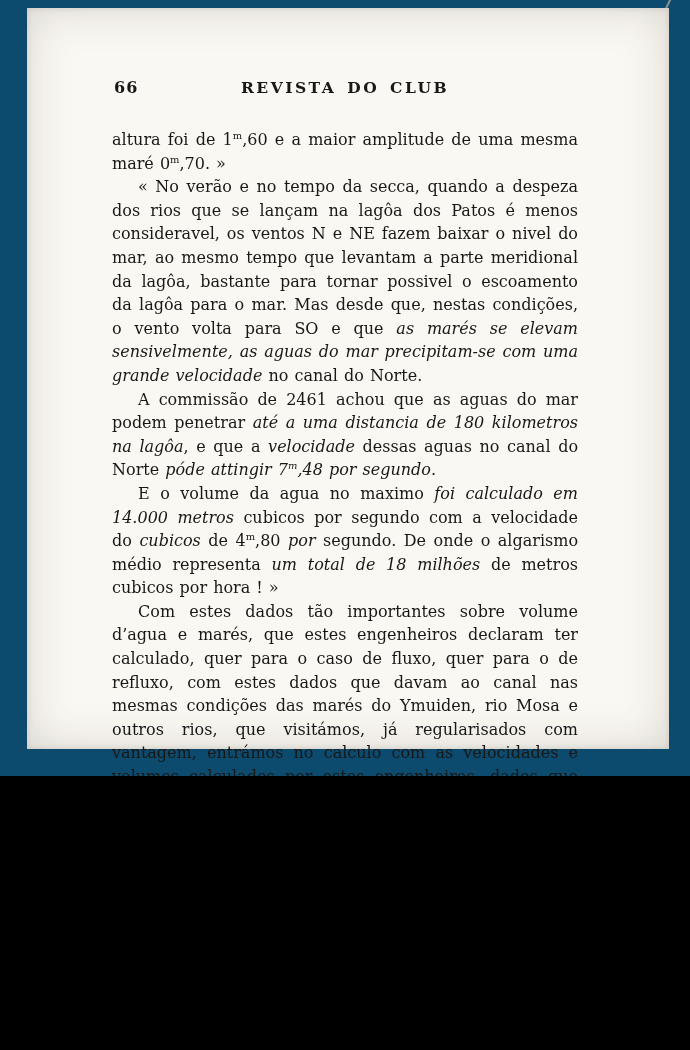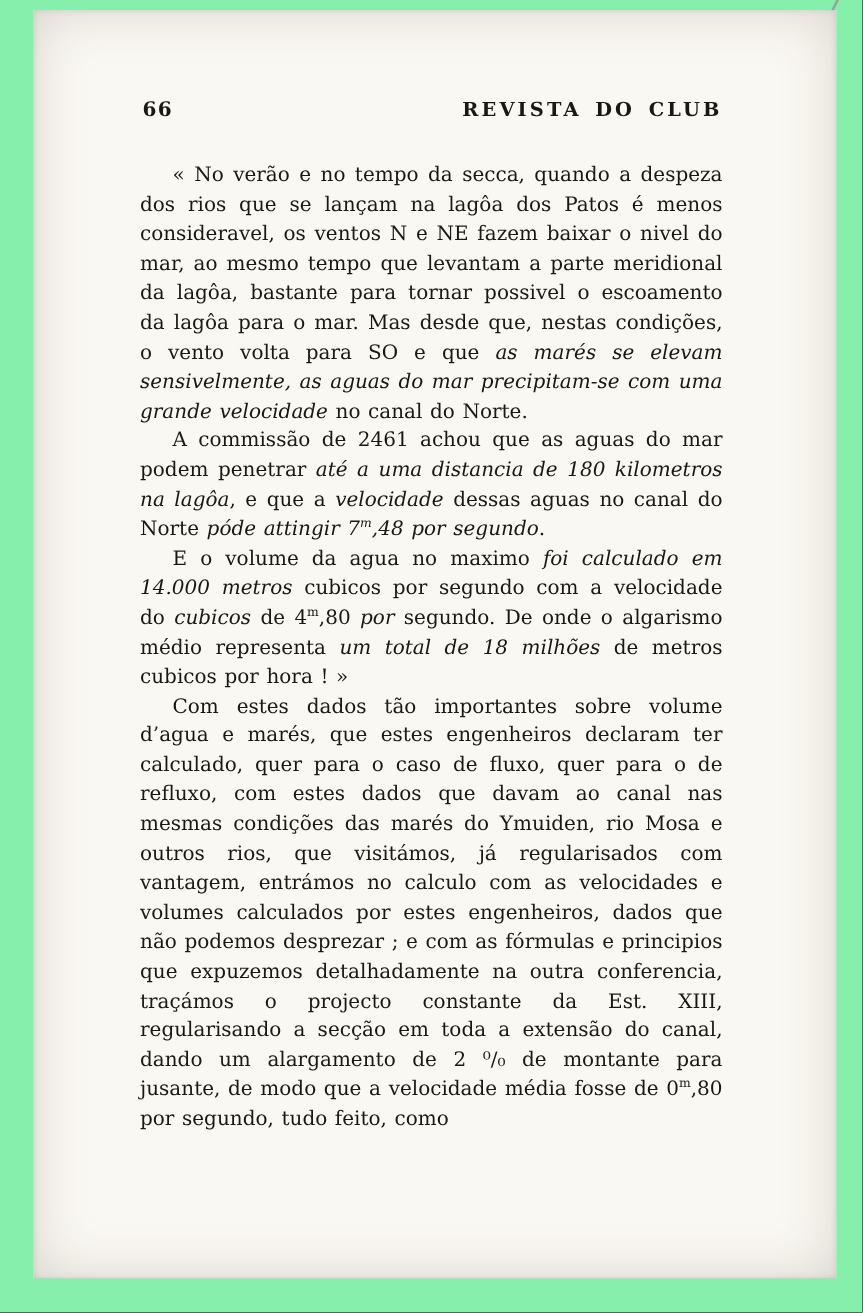--- a/index.html
+++ b/index.html
@@ -4,22 +4,22 @@
 <style>
   html, body {
     margin: 0;
     padding: 0;
     background: #000;
     font-family: "DejaVu Serif", "Liberation Serif", serif;
   }
   .scan {
     position: relative;
     width: 690px;
-    height: 1050px;
-    background: #86efac;
+    height: 776px;
+    background: #0c4a6e;
     overflow: hidden;
   }
   .page {
     position: absolute;
     top: 8px;
     left: 27px;
     right: 21px;
     bottom: 27px;
     background: #faf8f2;
     box-shadow: inset 0 0 45px rgba(60,55,45,0.18), inset 0 0 6px rgba(0,0,0,0.12);
@@ -49,21 +49,21 @@
   }
   .page-num {
     position: absolute;
     left: 2px;
     top: 0;
     font-size: 16px;
     font-weight: bold;
     letter-spacing: 1px;
   }
   .header-title {
-    text-align: right;
+    text-align: center;
     font-size: 15.5px;
     font-weight: bold;
     letter-spacing: 2.5px;
     word-spacing: 3px;
   }
   .bodytext p {
     margin: 0;
     text-align: justify;
     font-size: 16px;
     line-height: 23.6px;
@@ -83,20 +83,21 @@
 
 <div class="scan">
   <div class="scratch"></div>
   <div class="page">
     <div class="content">
       <div class="pageheader">
         <span class="page-num">66</span>
         <div class="header-title">REVISTA DO CLUB</div>
       </div>
       <div class="bodytext">
+          <p class=""><span>altura foi de 1</span><sup>m</sup><span>,60 e a maior amplitude de uma mesma maré 0</span><sup>m</sup><span>,70. »</span></p>
           <p class="indent"><span>« No verão e no tempo da secca, quando a despeza dos rios que se lançam na lagôa dos Patos é menos consideravel, os ventos N e NE fazem baixar o nivel do mar, ao mesmo tempo que levantam a parte meridional da lagôa, bastante para tornar possivel o escoamento da lagôa para o mar. Mas desde que, nestas condições, o vento volta para SO e que </span><em>as marés se elevam sensivelmente, as aguas do mar precipitam-se com uma grande velocidade</em><span> no canal do Norte.</span></p>
           <p class="indent"><span>A commissão de 2461 achou que as aguas do mar podem penetrar </span><em>até a uma distancia de 180 kilometros na lagôa</em><span>, e que a </span><em>velocidade</em><span> dessas aguas no canal do Norte </span><em>póde attingir 7</em><sup class="it">m</sup><em>,48 por segundo</em><span>.</span></p>
           <p class="indent"><span>E o volume da agua no maximo </span><em>foi calculado em 14.000 metros</em><span> cubicos por segundo com a velocidade do </span><em>cubicos</em><span> de 4</span><sup>m</sup><span>,80 </span><em>por</em><span> segundo. De onde o algarismo médio representa </span><em>um total de 18 milhões</em><span> de metros cubicos por hora ! »</span></p>
           <p class="indent"><span>Com estes dados tão importantes sobre volume d’agua e marés, que estes engenheiros declaram ter calculado, quer para o caso de fluxo, quer para o de refluxo, com estes dados que davam ao canal nas mesmas condições das marés do Ymuiden, rio Mosa e outros rios, que visitámos, já regularisados com vantagem, entrámos no calculo com as velocidades e volumes calculados por estes engenheiros, dados que não podemos desprezar ; e com as fórmulas e principios que expuzemos detalhadamente na outra conferencia, traçámos o projecto constante da Est. XIII, regularisando a secção em toda a extensão do canal, dando um alargamento de 2 ⁰/₀ de montante para jusante, de modo que a velocidade média fosse de 0</span><sup>m</sup><span>,80 por segundo, tudo feito, como</span></p>
         </div>
     </div>
   </div>
 </div>
 
 </body></html>

